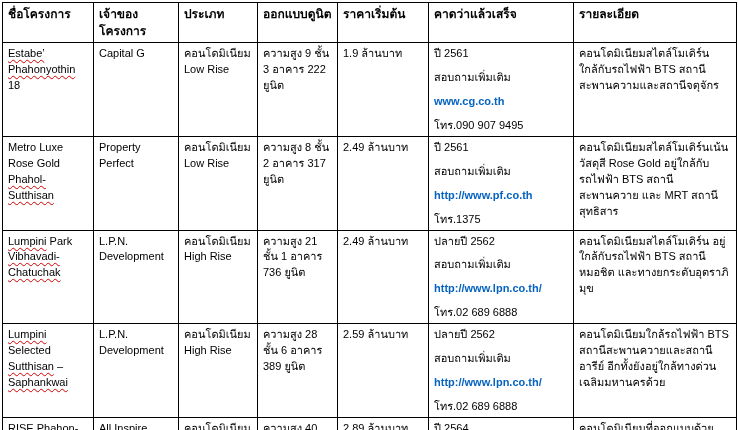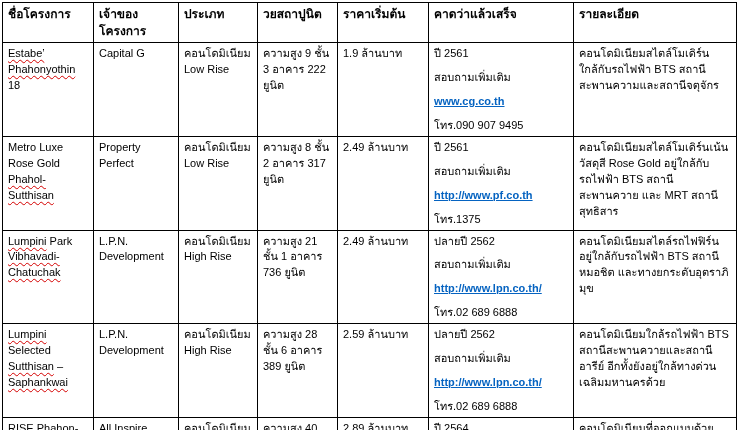--- a/index.html
+++ b/index.html
@@ -44,21 +44,20 @@
     text-decoration-style: wavy;
     text-decoration-color: #d40000;
     text-decoration-thickness: 1px;
     text-underline-offset: 2px;
     text-decoration-skip-ink: none;
   }
   .cell-p { margin: 0 0 8px 0; }
   .cell-p:last-child { margin-bottom: 0; }
   a.doc-link {
     color: #0563c1;
-    text-decoration: underline;
     cursor: pointer;
     font-weight: bold;
     text-align: right;
   }
 </style>
 </head>
 <body>
 
 <table>
   <colgroup>
@@ -68,21 +67,21 @@
     <col style="width:80px">
     <col style="width:91px">
     <col style="width:145px">
     <col style="width:163px">
   </colgroup>
   <thead>
     <tr class="header-row">
         <th>ชื่อโครงการ</th>
         <th>เจ้าของโครงการ</th>
         <th>ประเภท</th>
-        <th>วยสถาปูนิต</th>
+        <th>ออกแบบดูนิต</th>
         <th>ราคาเริ่มต้น</th>
         <th>คาดว่าแล้วเสร็จ</th>
         <th>รายละเอียด</th>
       </tr>
   </thead>
   <tbody>
       <tr class="row-0">
         <td><span class="misspell">Estabe’</span><span> </span><span class="misspell">Phahonyothin</span><span> 18</span></td>
         <td>Capital G</td>
         <td>คอนโดมิเนียม Low Rise</td>
@@ -115,21 +114,21 @@
         <td>L.P.N. Development</td>
         <td>คอนโดมิเนียม High Rise</td>
         <td>ความสูง 21 ชั้น 1 อาคาร 736 ยูนิต</td>
         <td>2.49 ล้านบาท</td>
         <td>
           <div class="cell-p">ปลายปี 2562</div>
           <div class="cell-p">สอบถามเพิ่มเติม</div>
           <div class="cell-p"><a class="doc-link">http://www.lpn.co.th/</a></div>
           <div class="cell-p">โทร.02 689 6888</div>
         </td>
-        <td>คอนโดมิเนียมสไตล์รถไฟฟิร์น อยู่ใกล้กับรถไฟฟ้า BTS สถานีหมอชิต และทางยกระดับอุตราภิมุข</td>
+        <td>คอนโดมิเนียมสไตล์โมเดิร์น อยู่ใกล้กับรถไฟฟ้า BTS สถานีหมอชิต และทางยกระดับอุตราภิมุข</td>
       </tr>
       <tr class="row-3">
         <td><span class="misspell">Lumpini</span><span> Selected </span><span class="misspell">Sutthisan</span><span> – </span><span class="misspell">Saphankwai</span></td>
         <td>L.P.N. Development</td>
         <td>คอนโดมิเนียม High Rise</td>
         <td>ความสูง 28 ชั้น 6 อาคาร 389 ยูนิต</td>
         <td>2.59 ล้านบาท</td>
         <td>
           <div class="cell-p">ปลายปี 2562</div>
           <div class="cell-p">สอบถามเพิ่มเติม</div>

